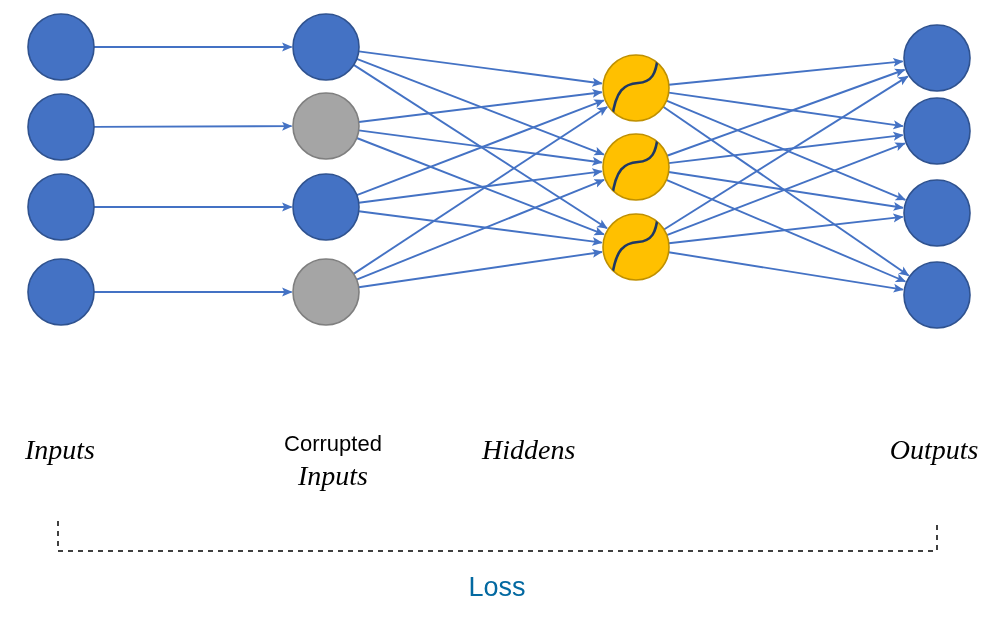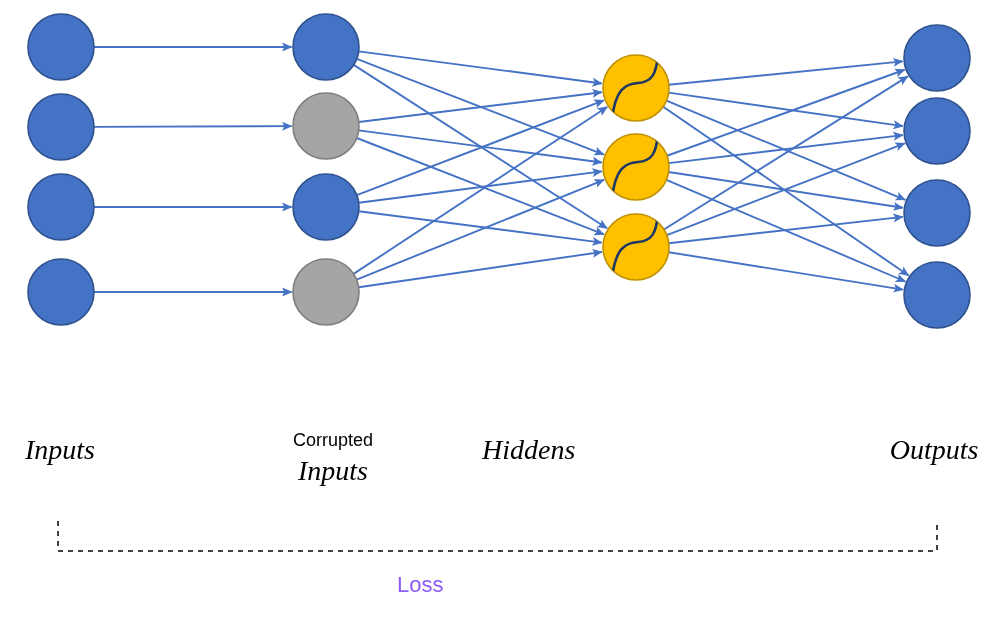--- a/index.html
+++ b/index.html
@@ -35,31 +35,31 @@
     line-height: 1.32;
   }
   .label-serif-italic {
     font-family: "Liberation Serif", "DejaVu Serif", serif;
     font-style: italic;
     font-size: 28px;
   }
   .label-sans {
     font-family: "Liberation Sans", sans-serif;
     font-style: normal;
-    font-size: 18px;
+    font-size: 22px;
   }
   .label-stack {
     display: block;
   }
   .loss-label {
     position: absolute;
     font-family: "Liberation Sans", sans-serif;
-    font-size: 22px;
-    color: #8b5cf6;
-    text-align: left;
+    font-size: 27px;
+    color: #0369a1;
+    text-align: center;
     white-space: nowrap;
   }
 </style>
 </head>
 <body>
 
 <div id="canvas">
 
   <svg id="diagram-svg" viewBox="0 0 1001 617" xmlns="http://www.w3.org/2000/svg">
     <defs>

